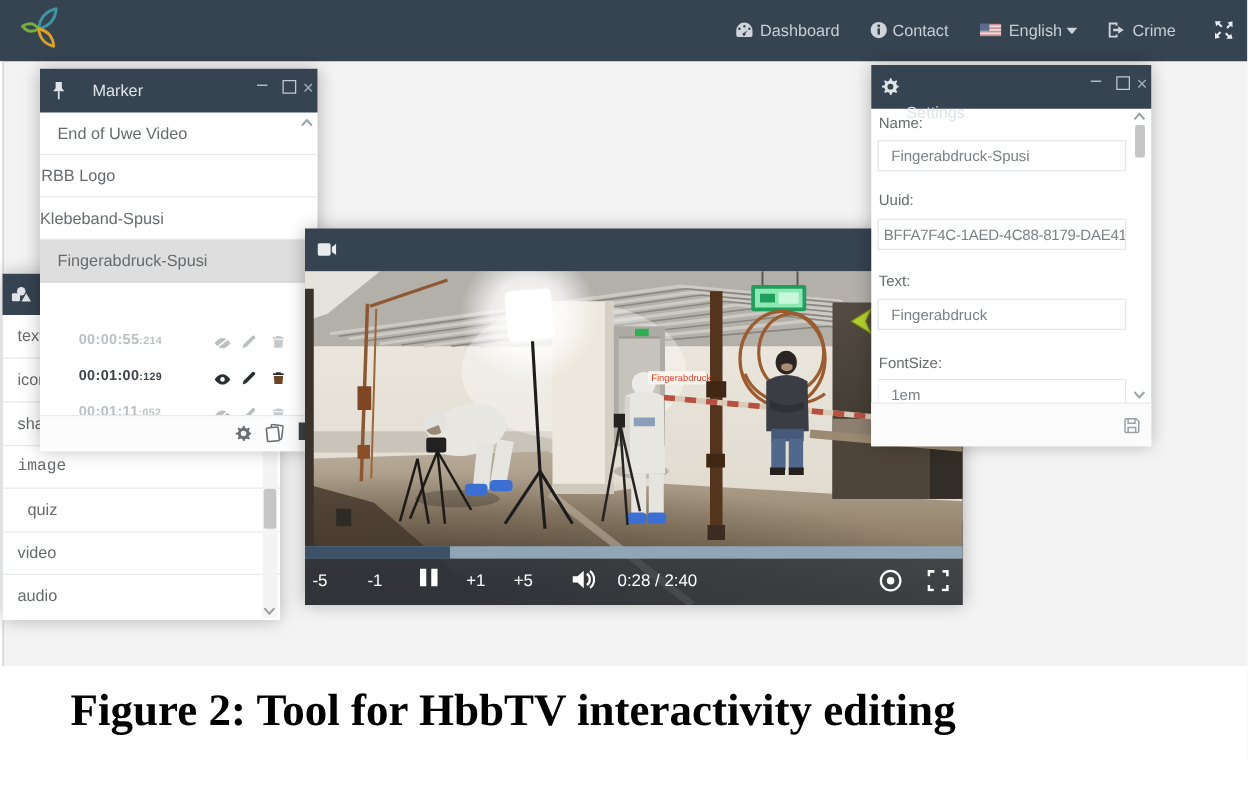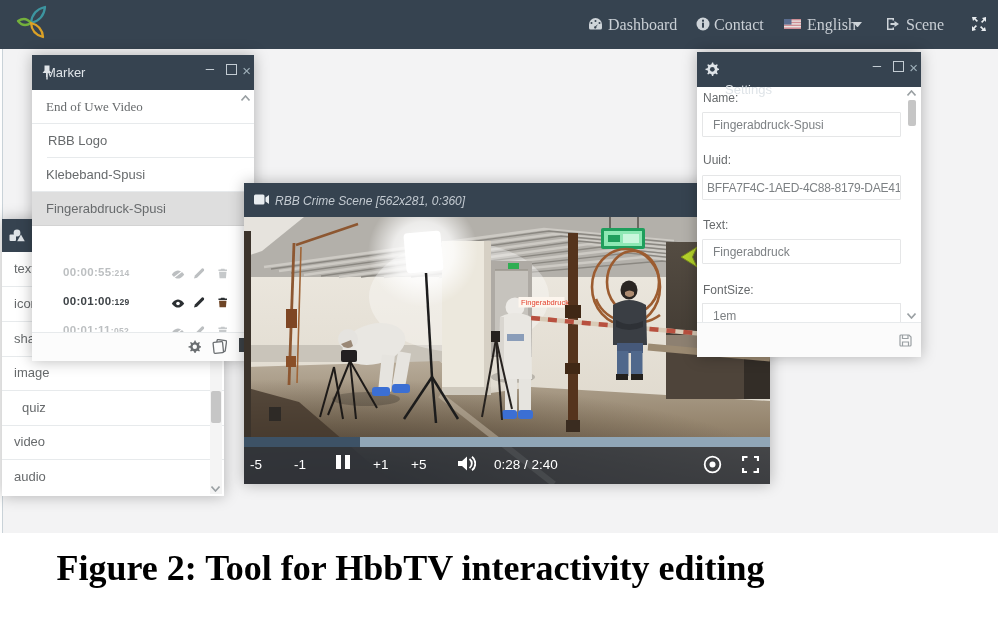--- a/index.html
+++ b/index.html
@@ -1,21 +1,21 @@
 <!DOCTYPE html>
 <html><head>
 <meta charset="utf-8">
 <style>
 html,body{margin:0;padding:0;}
 body{width:998px;height:630px;overflow:hidden;background:#fff;position:relative;
   font-family:"Liberation Sans",sans-serif;}
 .abs{position:absolute;}
 #app{position:absolute;left:0;top:0;width:998px;height:533px;background:#f3f3f4;overflow:hidden;}
 #nav{position:absolute;left:0;top:0;width:998px;height:49px;background:#364350;}
-.navitem{position:absolute;top:0;height:49px;line-height:49px;color:#c9cfd5;font-size:16px;font-family:Liberation Serif, serif;}
+.navitem{position:absolute;top:0;height:49px;line-height:49px;color:#c9cfd5;font-size:13px;}
 .panel{position:absolute;background:#fff;box-shadow:0 0 14px rgba(0,0,0,.28);}
 .phead{position:absolute;left:0;top:0;right:0;background:#364350;color:#dee3e7;}
 .ptitle{position:absolute;font-size:13px;color:#dfe4e8;}
 .pbtn{position:absolute;color:#c3ccd3;}
 .lrow{position:absolute;left:0;right:0;border-bottom:1px solid #e7eaec;color:#676a6c;font-size:13px;}
 .slabel{position:absolute;font-size:12px;color:#676a6c;}
 .sinput{position:absolute;width:197px;height:25px;border:1px solid #e5e6e7;background:#fff;
   font-size:12px;color:#7d8184;line-height:25px;padding-left:10px;border-radius:1px;
   white-space:nowrap;overflow:hidden;box-sizing:border-box;width:199px;}
 .tsrow{position:absolute;left:0;right:0;height:16px;font-size:11.5px;font-weight:bold;letter-spacing:0.3px;}
@@ -54,65 +54,65 @@
       <rect width="7.5" height="5.6" fill="#5a6c8e"></rect>
     </svg>
     <span class="navitem" style="left:807px;">English</span>
     <svg class="abs" style="left:853px;top:21.5px;" width="9" height="5.5" viewBox="0 0 9 5.5">
         <path d="M0 0 L9 0 L4.5 5.5 Z" fill="#ced4d9"></path>
       </svg>
     <svg class="abs" style="left:886px;top:17px;" width="14" height="14" viewBox="0 0 14 14" fill="#ced4d9">
       <path d="M1 1 L8 1 L8 3.5 L6.5 3.5 L6.5 2.5 L2.5 2.5 L2.5 11.5 L6.5 11.5 L6.5 10.5 L8 10.5 L8 13 L1 13 Z"></path>
       <path d="M8.5 4 L8.5 6 L4.5 6 L4.5 8 L8.5 8 L8.5 10 L13 7 Z"></path>
     </svg>
-    <span class="navitem" style="left:906px;">Scene</span>
+    <span class="navitem" style="left:906px;">Crime</span>
     <svg class="abs" style="left:971px;top:16px;" width="16" height="16" viewBox="0 0 16 16" fill="#e8ecef">
       <path d="M1 1 L6 1 L4.6 2.4 L7 4.8 L5.8 6 L3.4 3.6 L2 5 Z"></path>
       <path d="M15 1 L15 6 L13.6 4.6 L11.2 7 L10 5.8 L12.4 3.4 L11 2 Z"></path>
       <path d="M1 15 L1 10 L2.4 11.4 L4.8 9 L6 10.2 L3.6 12.6 L5 14 Z"></path>
       <path d="M15 15 L10 15 L11.4 13.6 L9 11.2 L10.2 10 L12.6 12.4 L14 11 Z"></path>
     </svg>
   </div>
   <div class="abs" style="left:0;top:49px;width:2px;height:484px;background:#fdfdfd;"></div>
   <div id="leftline" class="abs" style="left:2px;top:49px;width:1px;height:484px;background:#c9d2d8;"></div>
   <div id="elempanel" class="panel" style="left:2px;top:219px;width:222px;height:277px;">
     <div class="phead" style="height:33px;">
       <svg class="abs" style="left:7px;top:10px;" width="16" height="13" viewBox="0 0 16 13" fill="#dfe4e8">
         <circle cx="8" cy="4" r="3.4"></circle>
         <rect x="0.5" y="5.5" width="6.5" height="6.5" rx="1"></rect>
         <path d="M12 5.5 L15.8 12.2 L8.2 12.2 Z"></path>
       </svg>
     </div>
     <div class="lrow" style="top:33px;height:34px;line-height:34px;padding-left:12px;">text</div>
     <div class="lrow" style="top:68px;height:34px;line-height:34px;padding-left:12px;">icon</div>
     <div class="lrow" style="top:103px;height:34px;line-height:34px;padding-left:12px;">shapes</div>
-    <div class="lrow" style="top:137px;height:34px;line-height:34px;padding-left:12px;">image</div>
+    <div class="lrow" style="top:137px;height:34px;line-height:34px;padding-left:12px;font-family:Liberation Mono, monospace;">image</div>
     <div class="lrow" style="top:172px;height:34px;line-height:34px;padding-left:20px;">quiz</div>
     <div class="lrow" style="top:206px;height:34px;line-height:34px;padding-left:12px;">video</div>
     <div class="lrow" style="top:241px;height:34px;line-height:34px;padding-left:12px;border-bottom:none;">audio</div>
     <div class="abs" style="right:2px;top:33px;width:12px;height:242px;background:#f4f4f4;"></div>
     <div class="abs" style="right:3px;top:172px;width:10px;height:32px;background:#c6c6c6;border-radius:2px;"></div>
     <svg class="abs" style="right:4px;bottom:4px;" width="9" height="6" viewBox="0 0 9 6">
         <path d="M0.5 0.5 L4.5 5 L8.5 0.5" stroke="#9aa0a3" stroke-width="1.6" fill="none"></path>
       </svg>
   </div>
   <div id="markerpanel" class="panel" style="left:32px;top:55px;width:222px;height:306px;">
     <div class="phead" style="height:35px;">
       <svg class="abs" style="left:9px;top:10px;" width="12" height="15" viewBox="0 0 12 15" fill="#dfe4e8">
         <path d="M3.5 0.5 L8.5 0.5 L8.5 5.5 L10.5 8 L1.5 8 L3.5 5.5 Z"></path>
         <rect x="5.3" y="8" width="1.4" height="6.5"></rect>
       </svg>
-      <span class="ptitle" style="left:13px;top:10px;">Marker</span>
+      <span class="ptitle" style="left:42px;top:10px;">Marker</span>
       <div class="pbtn" style="right:40px;top:4px;font-size:15px;">–</div>
       <div class="pbtn" style="right:17.5px;top:9px;width:9px;height:9px;border:1.6px solid #c3ccd3;"></div>
       <div class="pbtn" style="right:3px;top:7px;font-size:15px;color:#9fb0ba;">×</div>
     </div>
-    <div class="lrow" style="top:35px;height:33px;line-height:33px;padding-left:14px;font-family:Liberation Serif, serif;">End of Uwe Video</div>
-    <div class="lrow" style="top:69px;height:33px;line-height:33px;padding-left:1px;margin-left:15px;">RBB Logo</div>
-    <div class="lrow" style="top:103px;height:33px;line-height:33px;padding-left:14px;">Klebeband-Spusi</div>
+    <div class="lrow" style="top:35px;height:33px;line-height:33px;padding-left:14px;">End of Uwe Video</div>
+    <div class="lrow" style="top:69px;height:33px;line-height:33px;padding-left:1px;">RBB Logo</div>
+    <div class="lrow" style="top:103px;height:33px;line-height:33px;">Klebeband-Spusi</div>
     <div class="lrow" style="top:137px;height:33px;line-height:33px;padding-left:14px;background:#dedede;border-bottom:1px solid #d3d3d3;">Fingerabdruck-Spusi</div>
     <div class="tsrow dim" style="top:211px;">
       <span class="abs" style="left:31px;text-align:center;">00:00:55<span class="ms">:214</span></span>
       <svg class="abs" style="left:139px;top:3.5px;" width="14" height="9" viewBox="0 0 17 10">
           <path d="M8.5 0 C4 0 1 5 1 5 C1 5 4 10 8.5 10 C13 10 16 5 16 5 C16 5 13 0 8.5 0 Z" fill="#bcbfc1"></path>
           <line x1="2" y1="10" x2="15" y2="0" stroke="#fff" stroke-width="1.5"></line>
         </svg>
       <svg class="abs" style="left:162px;top:2px;" width="10.5" height="10.5" viewBox="0 0 12 12">
           <path d="M0 12 L1 8.6 L9 0.6 A1.8 1.8 0 0 1 11.4 3 L3.4 11 Z" fill="#bcbfc1"></path>
         </svg>
@@ -161,21 +161,20 @@
     <svg class="abs" style="right:4px;top:40px;" width="9" height="6" viewBox="0 0 9 6">
         <path d="M0.5 5.5 L4.5 1 L8.5 5.5" stroke="#9aa0a3" stroke-width="1.6" fill="none"></path>
       </svg>
   </div>
   <div id="videopanel" class="panel" style="left:244px;top:183px;width:526px;height:301px;background:#1b1b1b;">
     <div class="phead" style="height:34px;">
       <svg class="abs" style="left:10px;top:11px;" width="15" height="11" viewBox="0 0 15 11" fill="#e8ecef">
         <rect x="0" y="0.5" width="10.5" height="10" rx="1.5"></rect>
         <path d="M11.5 3.5 L15 1 L15 10 L11.5 7.5 Z"></path>
       </svg>
-      <span class="abs" style="left:31px;top:11px;font-size:12px;font-style:italic;color:#c3cad1;">RBB Crime Scene [562x281, 0:360]</span>
     </div>
     <svg class="abs" style="left:0;top:34px;" width="526" height="267" viewBox="0 0 526 267">
       <defs>
         <linearGradient id="floorg" x1="0" y1="0" x2="0" y2="1">
           <stop offset="0" stop-color="#b7ab99"></stop>
           <stop offset="0.5" stop-color="#96866f"></stop>
           <stop offset="1" stop-color="#6e5d4c"></stop>
         </linearGradient>
         <linearGradient id="wallg" x1="0" y1="0" x2="0" y2="1">
           <stop offset="0" stop-color="#efebe3"></stop>

